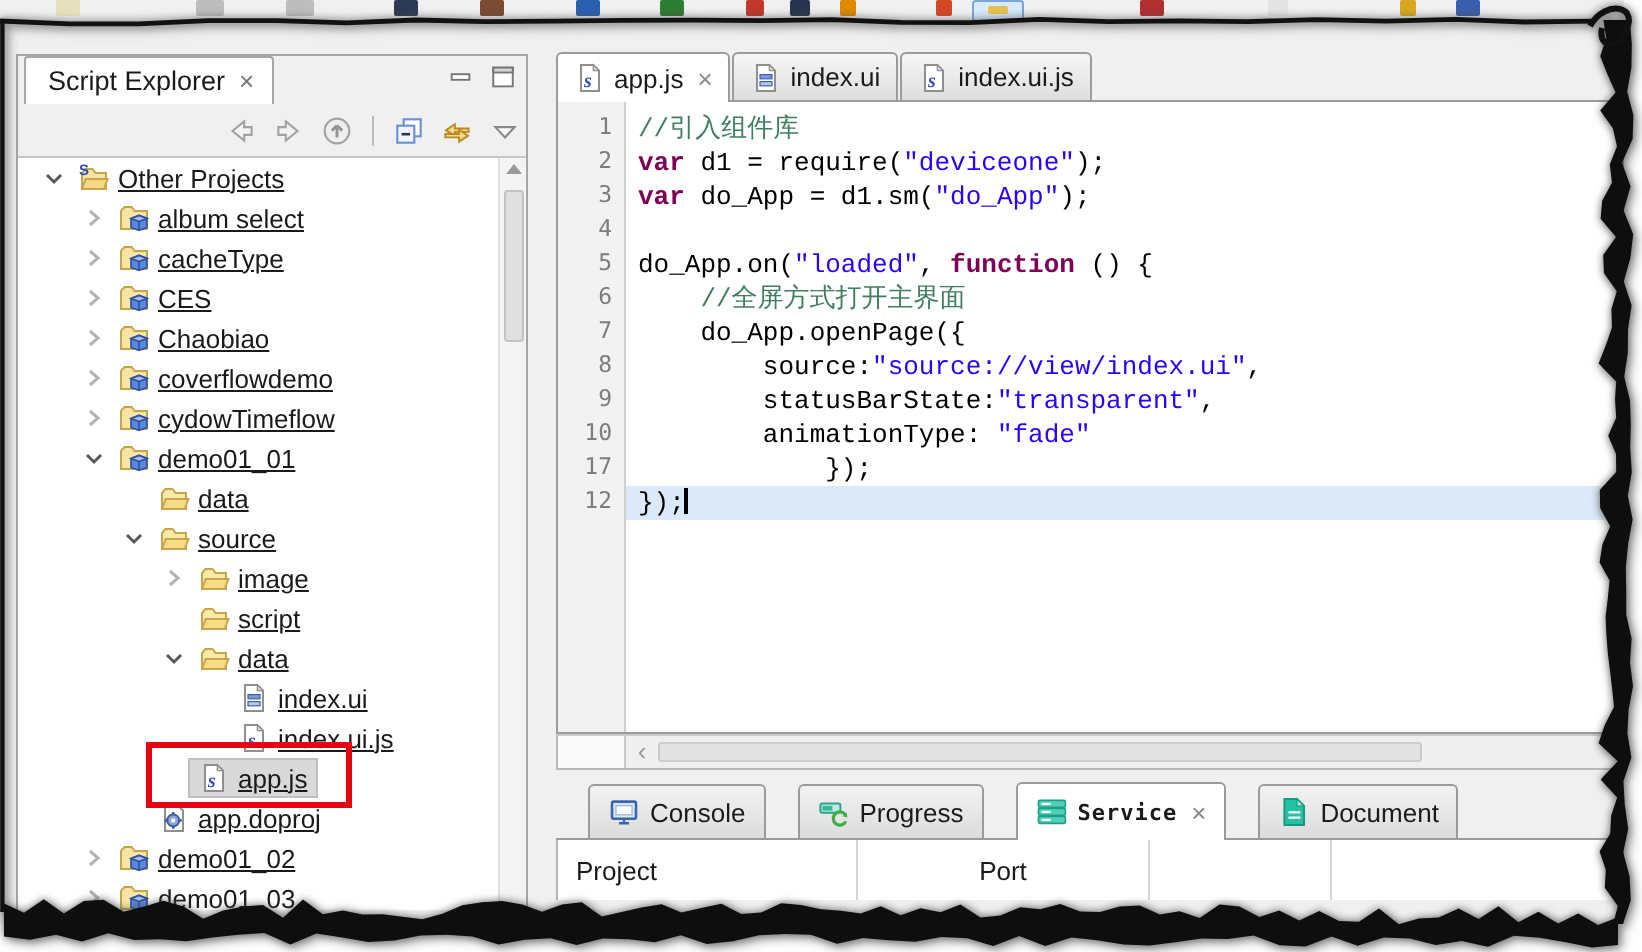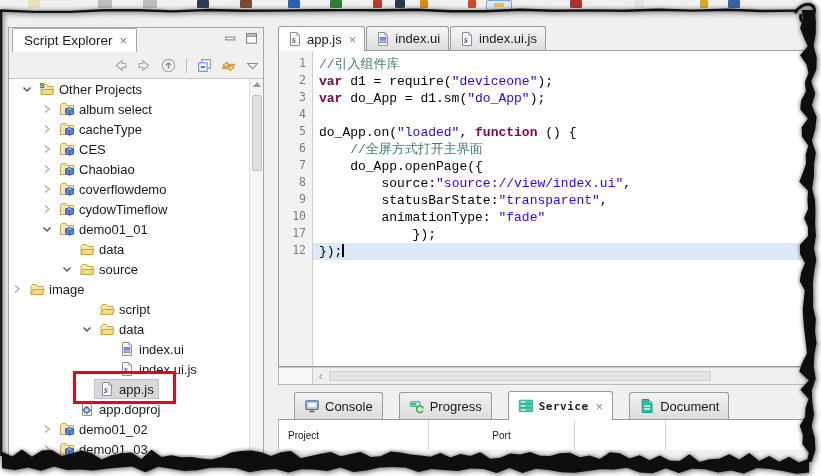--- a/index.html
+++ b/index.html
@@ -6,21 +6,21 @@
   .screen{position:relative;width:821px;height:476px;background:#fff;overflow:hidden;
           font-family:"Liberation Sans",sans-serif;color:#1a1a1a;}
   .chrome{position:absolute;left:0;top:10px;width:812px;height:452px;background:#f0f0f0;}
   .topstrip{position:absolute;left:0;top:0;width:812px;height:10px;background:#f0f0f0;overflow:hidden;}
   .frag{position:absolute;top:0;height:8px;border-radius:1px;}
   .fragbtn{position:absolute;top:0;height:9px;background:#d9eafc;border:1px solid #7aa7d8;border-radius:2px;}
   .fragbtn i{display:block;margin:2px auto 0;width:10px;height:4px;background:#e6c350;border-radius:1px;}
 
   
   .explorer{position:absolute;left:8px;top:27px;width:256px;height:428px;background:#6d28d9;
-            border:1px solid #a6a6a6;box-sizing:border-box;}
+            border:1px solid #a6a6a6;box-sizing:border-box;text-decoration:underline;}
   .exp-head{position:relative;height:50px;background:#f0f0f0;border-bottom:1px solid #c6c6c6;}
   .view-tab{position:absolute;left:3px;top:0;height:23px;display:inline-flex;align-items:center;gap:5px;
             padding:0 9px 0 6px;background:#fff;border:1px solid #a6a6a6;border-bottom:none;
             border-radius:2px 2px 0 0;font-size:13.5px;}
   .view-tab .x{color:#777;font-size:13px;margin-left:2px;cursor:default;}
   .winbtns{position:absolute;right:4px;top:3px;display:flex;gap:6px;}
   .winbtns span{width:15px;height:13px;display:inline-block;}
   .exp-toolbar{position:absolute;right:2px;top:26px;height:22px;display:flex;align-items:center;gap:7px;}
   .exp-toolbar .sep{width:1px;height:15px;background:#bcbcbc;margin:0 2px;}
   .tbicon{width:17px;height:17px;display:inline-block;}
@@ -67,21 +67,21 @@
   .bottom{position:absolute;left:278px;top:390px;width:534px;height:70px;box-sizing:border-box;}
   .btabrow{position:relative;height:29px;display:flex;align-items:flex-end;border-bottom:1px solid #9b9b9b;padding-left:1px;}
   .btab{height:27px;display:inline-flex;align-items:center;gap:5px;padding:0 9px;font-size:13px;
         background:linear-gradient(#f2f2f2,#dcdcdc);border:1px solid #9b9b9b;border-bottom:none;
         border-radius:3px 3px 0 0;margin-right:1px;box-sizing:border-box;margin-left:15px;}
   .btab.active{background:#fff;height:29px;margin-bottom:-1px;z-index:2;}
   .btab .x{color:#8b8b8b;font-size:13px;margin-left:2px;}
   .btab .tabicon{width:16px;height:16px;}
   .btab.pixel .blabel{font:bold 11px "DejaVu Sans Mono",monospace;letter-spacing:.5px;}
   .thead{display:flex;height:30px;background:#fff;border-left:1px solid #b5b5b5;border-right:1px solid #b5b5b5;box-sizing:border-box;}
-  .thcell{border-right:1px solid #d6d6d6;font-size:10px;display:flex;align-items:center;box-sizing:border-box;}
+  .thcell{border-right:1px solid #d6d6d6;font-size:13px;display:flex;align-items:center;box-sizing:border-box;}
   .thcell.left{justify-content:flex-start;padding-left:9px;}
   .thcell.center{justify-content:center;}
 
   
   .torn{position:absolute;left:0;top:0;z-index:50;pointer-events:none;
         filter:drop-shadow(0 0 2px rgba(70,70,70,.75)) drop-shadow(2px 2px 2px rgba(100,100,100,.5));}
 </style>
 </head>
 <body>
 
@@ -291,21 +291,21 @@
               <path d="M4.5 6.5L8 10l3.5-3.5" fill="none" stroke="#585858" stroke-width="1.5"></path>
             </svg></span>
           <span class="tsel">
             <span class="ticon"><svg viewBox="0 0 16 16" width="100%" height="100%">
                 <path d="M2 13.5v-8l1.7-2h3.6l1.5 2H14v8z" fill="#fbe9a8" stroke="#c8a54a"></path>
                 <path d="M2 13.5l1.8-5h11.4l-1.8 5z" fill="#f6dd85" stroke="#c8a54a"></path>
               </svg></span>
             <span class="tlabel">source</span>
           </span>
         </div>
-        <div class="trow" style="">
+        <div class="trow" style="padding-left: 70px;">
           <span class="chev"><svg viewBox="0 0 16 16">
               <path d="M6 4.5L10 8l-4 3.5" fill="none" stroke="#b2b2b2" stroke-width="1.5"></path>
             </svg></span>
           <span class="tsel">
             <span class="ticon"><svg viewBox="0 0 16 16" width="100%" height="100%">
                 <path d="M2 13.5v-8l1.7-2h3.6l1.5 2H14v8z" fill="#fbe9a8" stroke="#c8a54a"></path>
                 <path d="M2 13.5l1.8-5h11.4l-1.8 5z" fill="#f6dd85" stroke="#c8a54a"></path>
               </svg></span>
             <span class="tlabel">image</span>
           </span>

